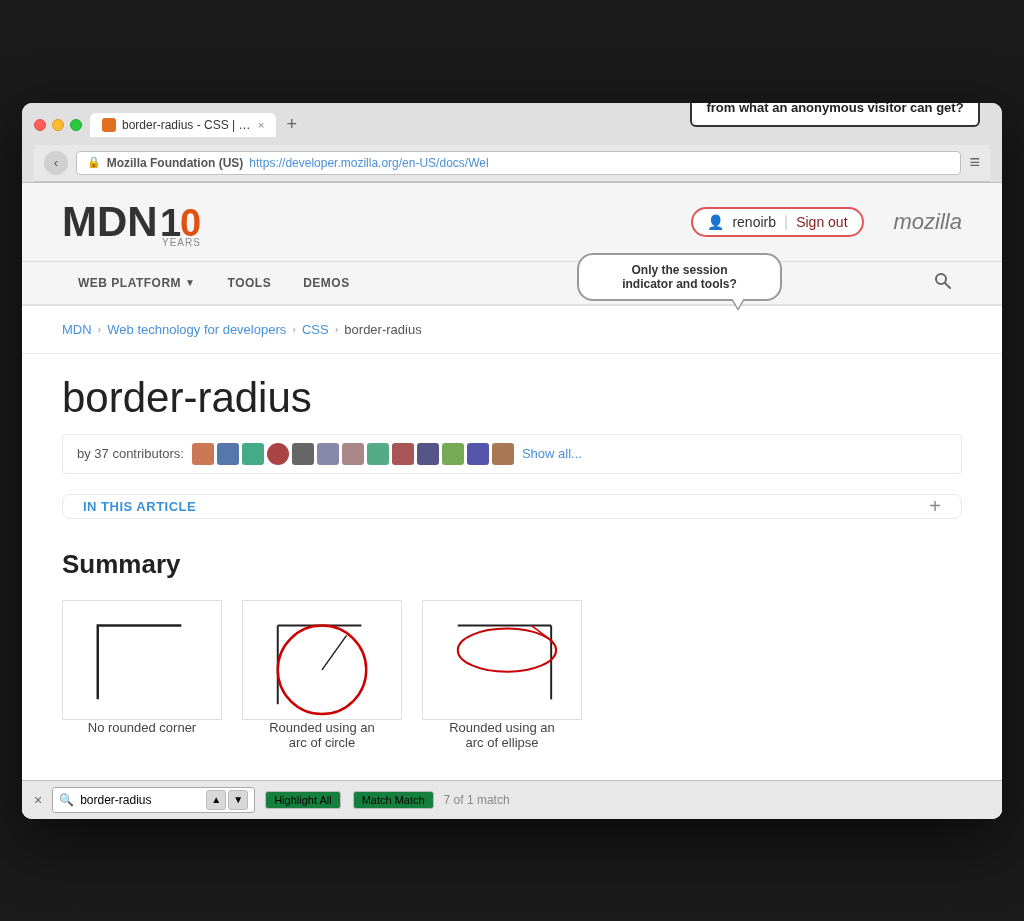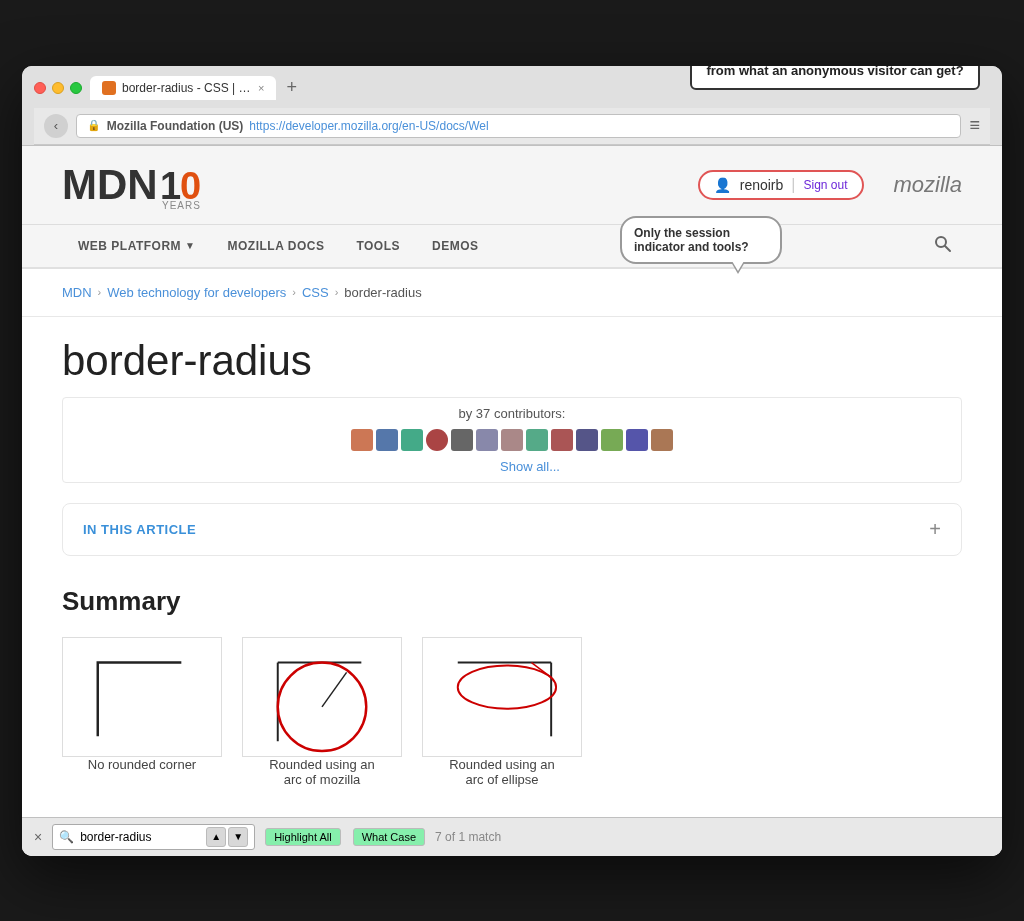--- a/index.html
+++ b/index.html
@@ -157,21 +157,21 @@
       border-radius: 20px;
       padding: 4px 14px;
       display: flex;
       align-items: center;
       gap: 8px;
       background: white;
       position: relative;
     }
     .user-icon { color: #888; font-size: 14px; }
     .username { font-size: 14px; color: #333; }
-    .signout-link { font-size: 12px; color: #6d28d9; cursor: pointer; }
+    .signout-link { font-size: 14px; color: #7f1d1d; cursor: pointer; }
     .divider-pipe { color: #ccc; }
     .mozilla-logo {
       font-size: 24px;
       color: #666;
       font-style: italic;
     }
     
     .mdn-nav {
       background: #f5f5f5;
       border-bottom: 2px solid #e0e0e0;
@@ -263,21 +263,20 @@
     .contributors-bar {
       border: 1px solid #e8e8e8;
       border-radius: 4px;
       padding: 8px 14px;
       display: flex;
       align-items: center;
       gap: 8px;
       font-size: 13px;
       color: #555;
       margin-bottom: 20px;
-      flex-direction: column;
     }
     .contributor-avatars {
       display: flex;
       gap: 3px;
     }
     .avatar {
       width: 22px;
       height: 22px;
       border-radius: 3px;
       background: #aaa;
@@ -289,27 +288,27 @@
     .av4 { background: #a44; }
     .av5 { background: #666; }
     .av6 { background: #88a; }
     .av7 { background: #a88; }
     .av8 { background: #5a8; }
     .av9 { background: #a55; }
     .av10 { background: #558; }
     .av11 { background: #7a5; }
     .av12 { background: #55a; }
     .av13 { background: #a75; }
-    .show-all { color: #4a90d9; cursor: pointer; margin-left: 36px; }
+    .show-all { color: #4a90d9; cursor: pointer; }
     
     .in-article-bar {
       background: white;
       border: 1px solid #e8e8e8;
       border-radius: 8px;
-      padding: 14px 20px;
+      padding: 0 20px;
       display: flex;
       align-items: center;
       justify-content: space-between;
       margin-bottom: 30px;
     }
     .in-article-label {
       color: #3a90d9;
       font-size: 13px;
       font-weight: 600;
       letter-spacing: 0.5px;
@@ -404,21 +403,21 @@
       display: flex;
       align-items: center;
       justify-content: center;
     }
     .find-options {
       display: flex;
       gap: 12px;
       color: #555;
     }
     .find-btn {
-      background: #86efac;
+      background: #15803d;
       border: 1px solid #bbb;
       border-radius: 3px;
       padding: 2px 8px;
       font-size: 11px;
       cursor: pointer;
     }
     .find-match-count { color: #888; }
     
     .svg-diagram { background: white; }
   </style>
@@ -478,38 +477,35 @@
 
       <div class="mdn-header-right">
 
         <div class="user-badge">
           <span class="user-icon">👤</span>
           <span class="username">renoirb</span>
           <span class="divider-pipe">|</span>
           <span class="signout-link">Sign out</span>
         </div>
 
-        <div style="position:absolute;right:220px;top:70px;background:white;border:2px solid #999;border-radius:16px;padding:8px 12px;font-size:12px;font-weight:bold;color:#333;text-align:left;width:162px;z-index:50;">
+        <div style="position:absolute;right:220px;top:70px;background:white;border:2px solid #999;border-radius:16px;padding:8px 12px;font-size:12px;font-weight:bold;color:#333;text-align:center;width:205px;z-index:50;">
           <span style="white-space:pre-line;">Only the session
 indicator and tools?</span>
           <div style="position:absolute;bottom:-12px;right:35px;width:0;height:0;border-left:7px solid transparent;border-right:7px solid transparent;border-top:12px solid #999;"></div>
           <div style="position:absolute;bottom:-9px;right:36px;width:0;height:0;border-left:6px solid transparent;border-right:6px solid transparent;border-top:10px solid white;"></div>
         </div>
 
         <span class="mozilla-logo" style="font-size:22px;color:#777;font-style:italic;font-weight:300;">mozilla</span>
       </div>
     </div>
 
     <div class="mdn-nav">
       <div class="nav-item">
         <span>WEB PLATFORM</span>
         <span style="font-size:10px;">▼</span>
-      </div>
-      <div class="nav-item">
-        <span>MOZILLA DOCS</span>
       </div>
       <div class="nav-item">
         <span>TOOLS</span>
       </div>
       <div class="nav-item">
         <span>DEMOS</span>
       </div>
       <div class="nav-search">
         <svg width="18" height="18" viewBox="0 0 18 18" fill="none">
           <circle cx="7" cy="7" r="5" stroke="#666" stroke-width="2"></circle>
@@ -579,21 +575,21 @@
 
             <line x1="35" y1="25" x2="120" y2="25" stroke="#222" stroke-width="2"></line>
             <line x1="35" y1="25" x2="35" y2="105" stroke="#222" stroke-width="2"></line>
 
             <circle cx="80" cy="70" r="45" stroke="#cc0000" stroke-width="2.5" fill="none"></circle>
 
             <line x1="80" y1="70" x2="105" y2="35" stroke="#222" stroke-width="1.5"></line>
           </svg>
           <div class="diagram-caption">
             <div>Rounded using an</div>
-            <div>arc of mozilla</div>
+            <div>arc of circle</div>
           </div>
         </div>
 
         <div class="diagram-item">
           <svg class="svg-diagram" width="160" height="120" viewBox="0 0 160 120" style="border:1px solid #ddd;">
 
             <line x1="35" y1="25" x2="130" y2="25" stroke="#222" stroke-width="2"></line>
             <line x1="130" y1="25" x2="130" y2="100" stroke="#222" stroke-width="2"></line>
 
             <ellipse cx="85" cy="50" rx="50" ry="22" stroke="#cc0000" stroke-width="2" fill="none"></ellipse>
@@ -614,19 +610,19 @@
       <div class="find-input-wrap">
         <span style="font-size:12px;">🔍</span>
         <input class="find-input" type="text" value="border-radius" style="">
         <div class="find-nav">
           <button class="find-nav-btn">▲</button>
           <button class="find-nav-btn">▼</button>
         </div>
       </div>
       <div class="find-options">
         <button class="find-btn">Highlight All</button>
-        <button class="find-btn">What Case</button>
+        <button class="find-btn">Match Match</button>
       </div>
       <span class="find-match-count">7 of 1 match</span>
     </div>
 
   </div>
 </div>
 
 </body></html>

